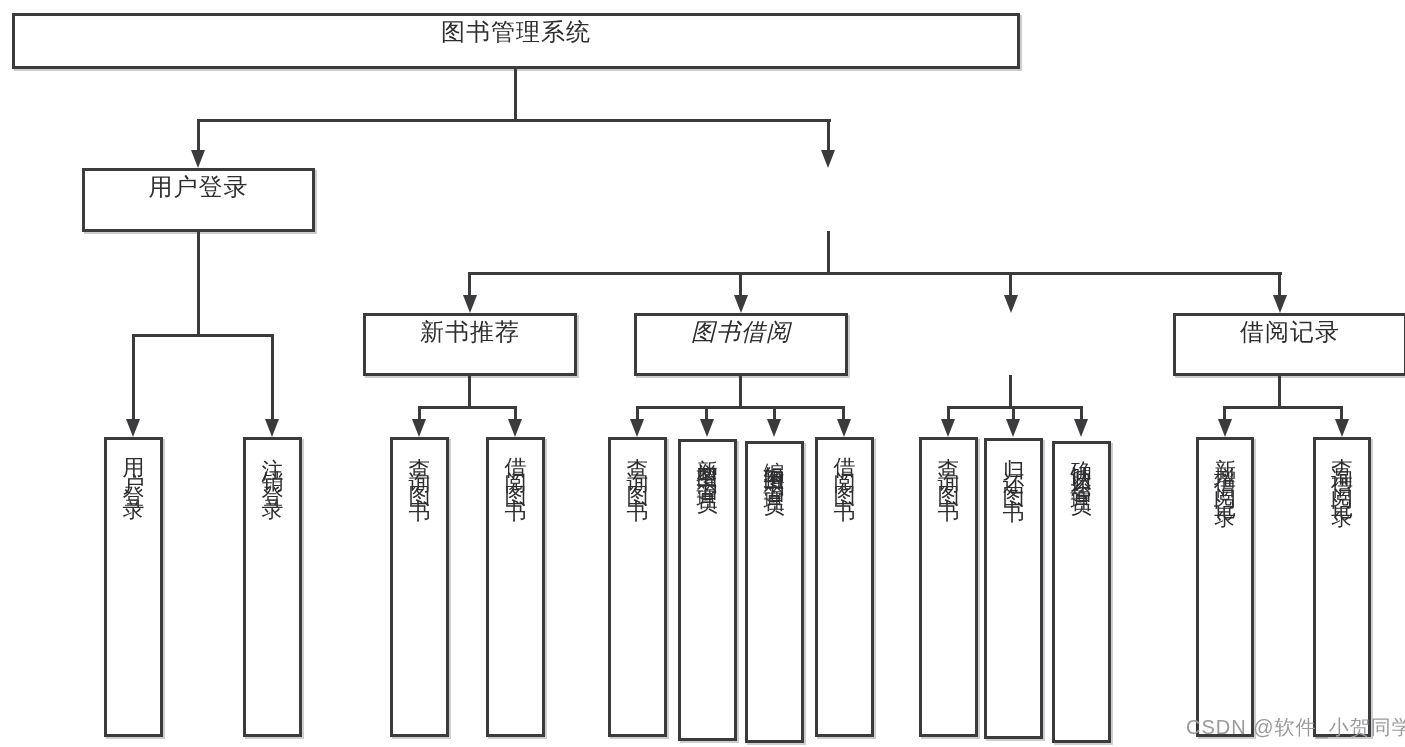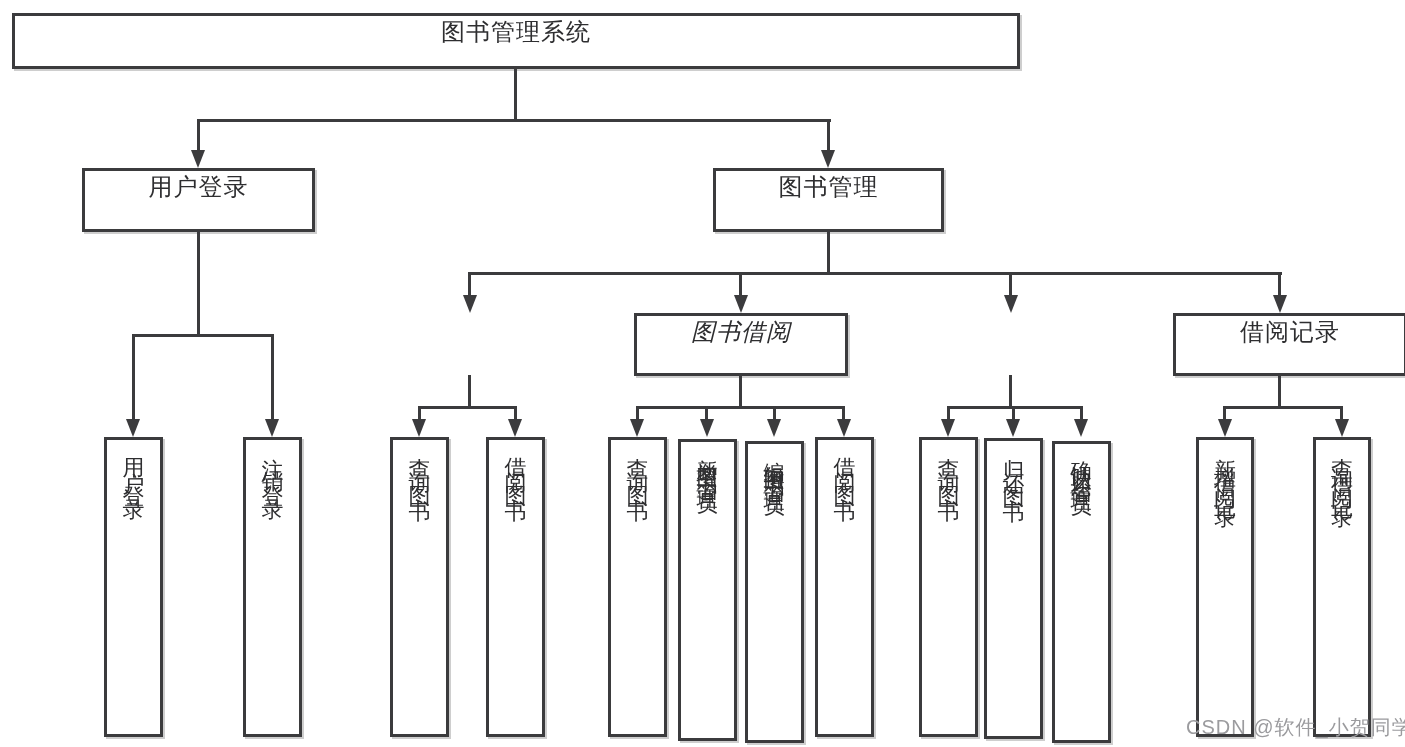--- a/index.html
+++ b/index.html
@@ -54,24 +54,24 @@
 <div class="canvas">
 
   <div class="node node-h" style="left:12px;top:13px;width:1008px;height:56px;">
     <span>图书管理系统</span>
   </div>
 
   <div class="node node-h" style="left:82px;top:168px;width:233px;height:64px;">
     <span>用户登录</span>
   </div>
 
-  <div class="node node-h" style="left:713px;top:168px;width:231px;height:64px;">
-    <span>图书管理</span>
+
+  <div class="node node-h" style="left:363px;top:313px;width:214px;height:63px;">
+    <span>新书推荐</span>
   </div>
-
 
   <div class="node node-h" style="left:634px;top:313px;width:214px;height:63px;font-style:italic;">
     <span>图书借阅</span>
   </div>
 
 
   <div class="node node-h" style="left:1173px;top:313px;width:234px;height:63px;">
     <span>借阅记录</span>
   </div>
 

